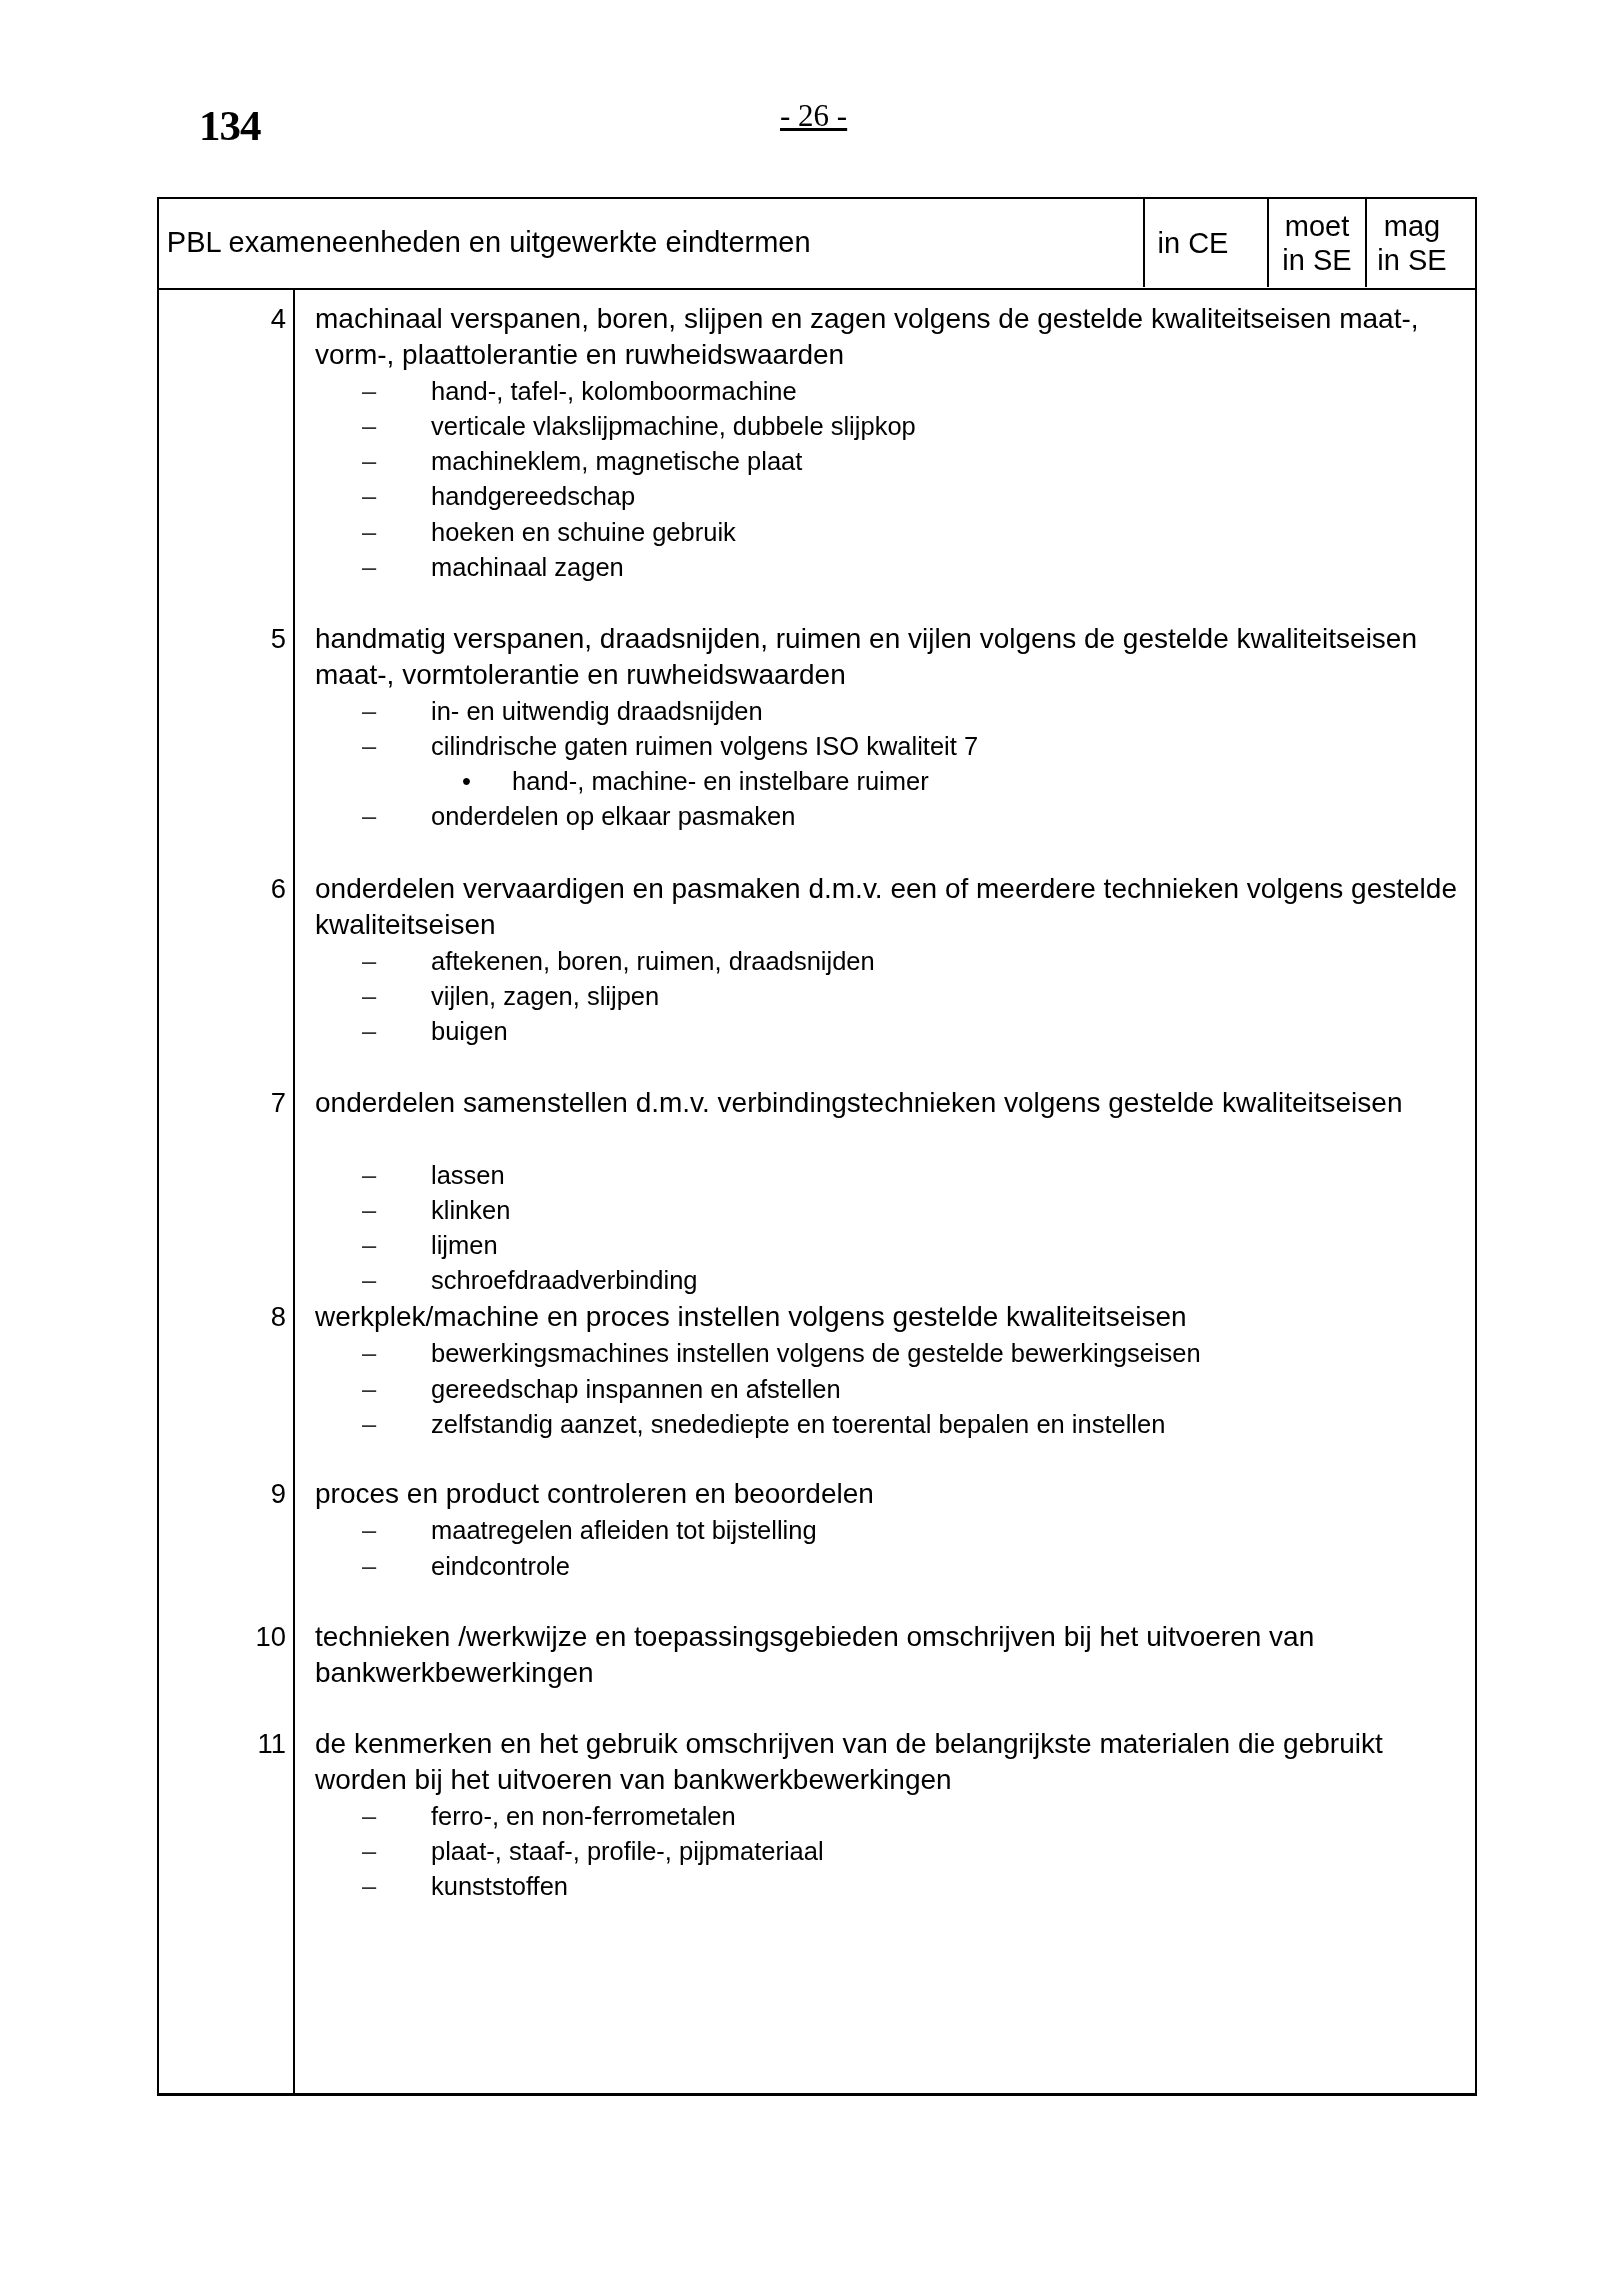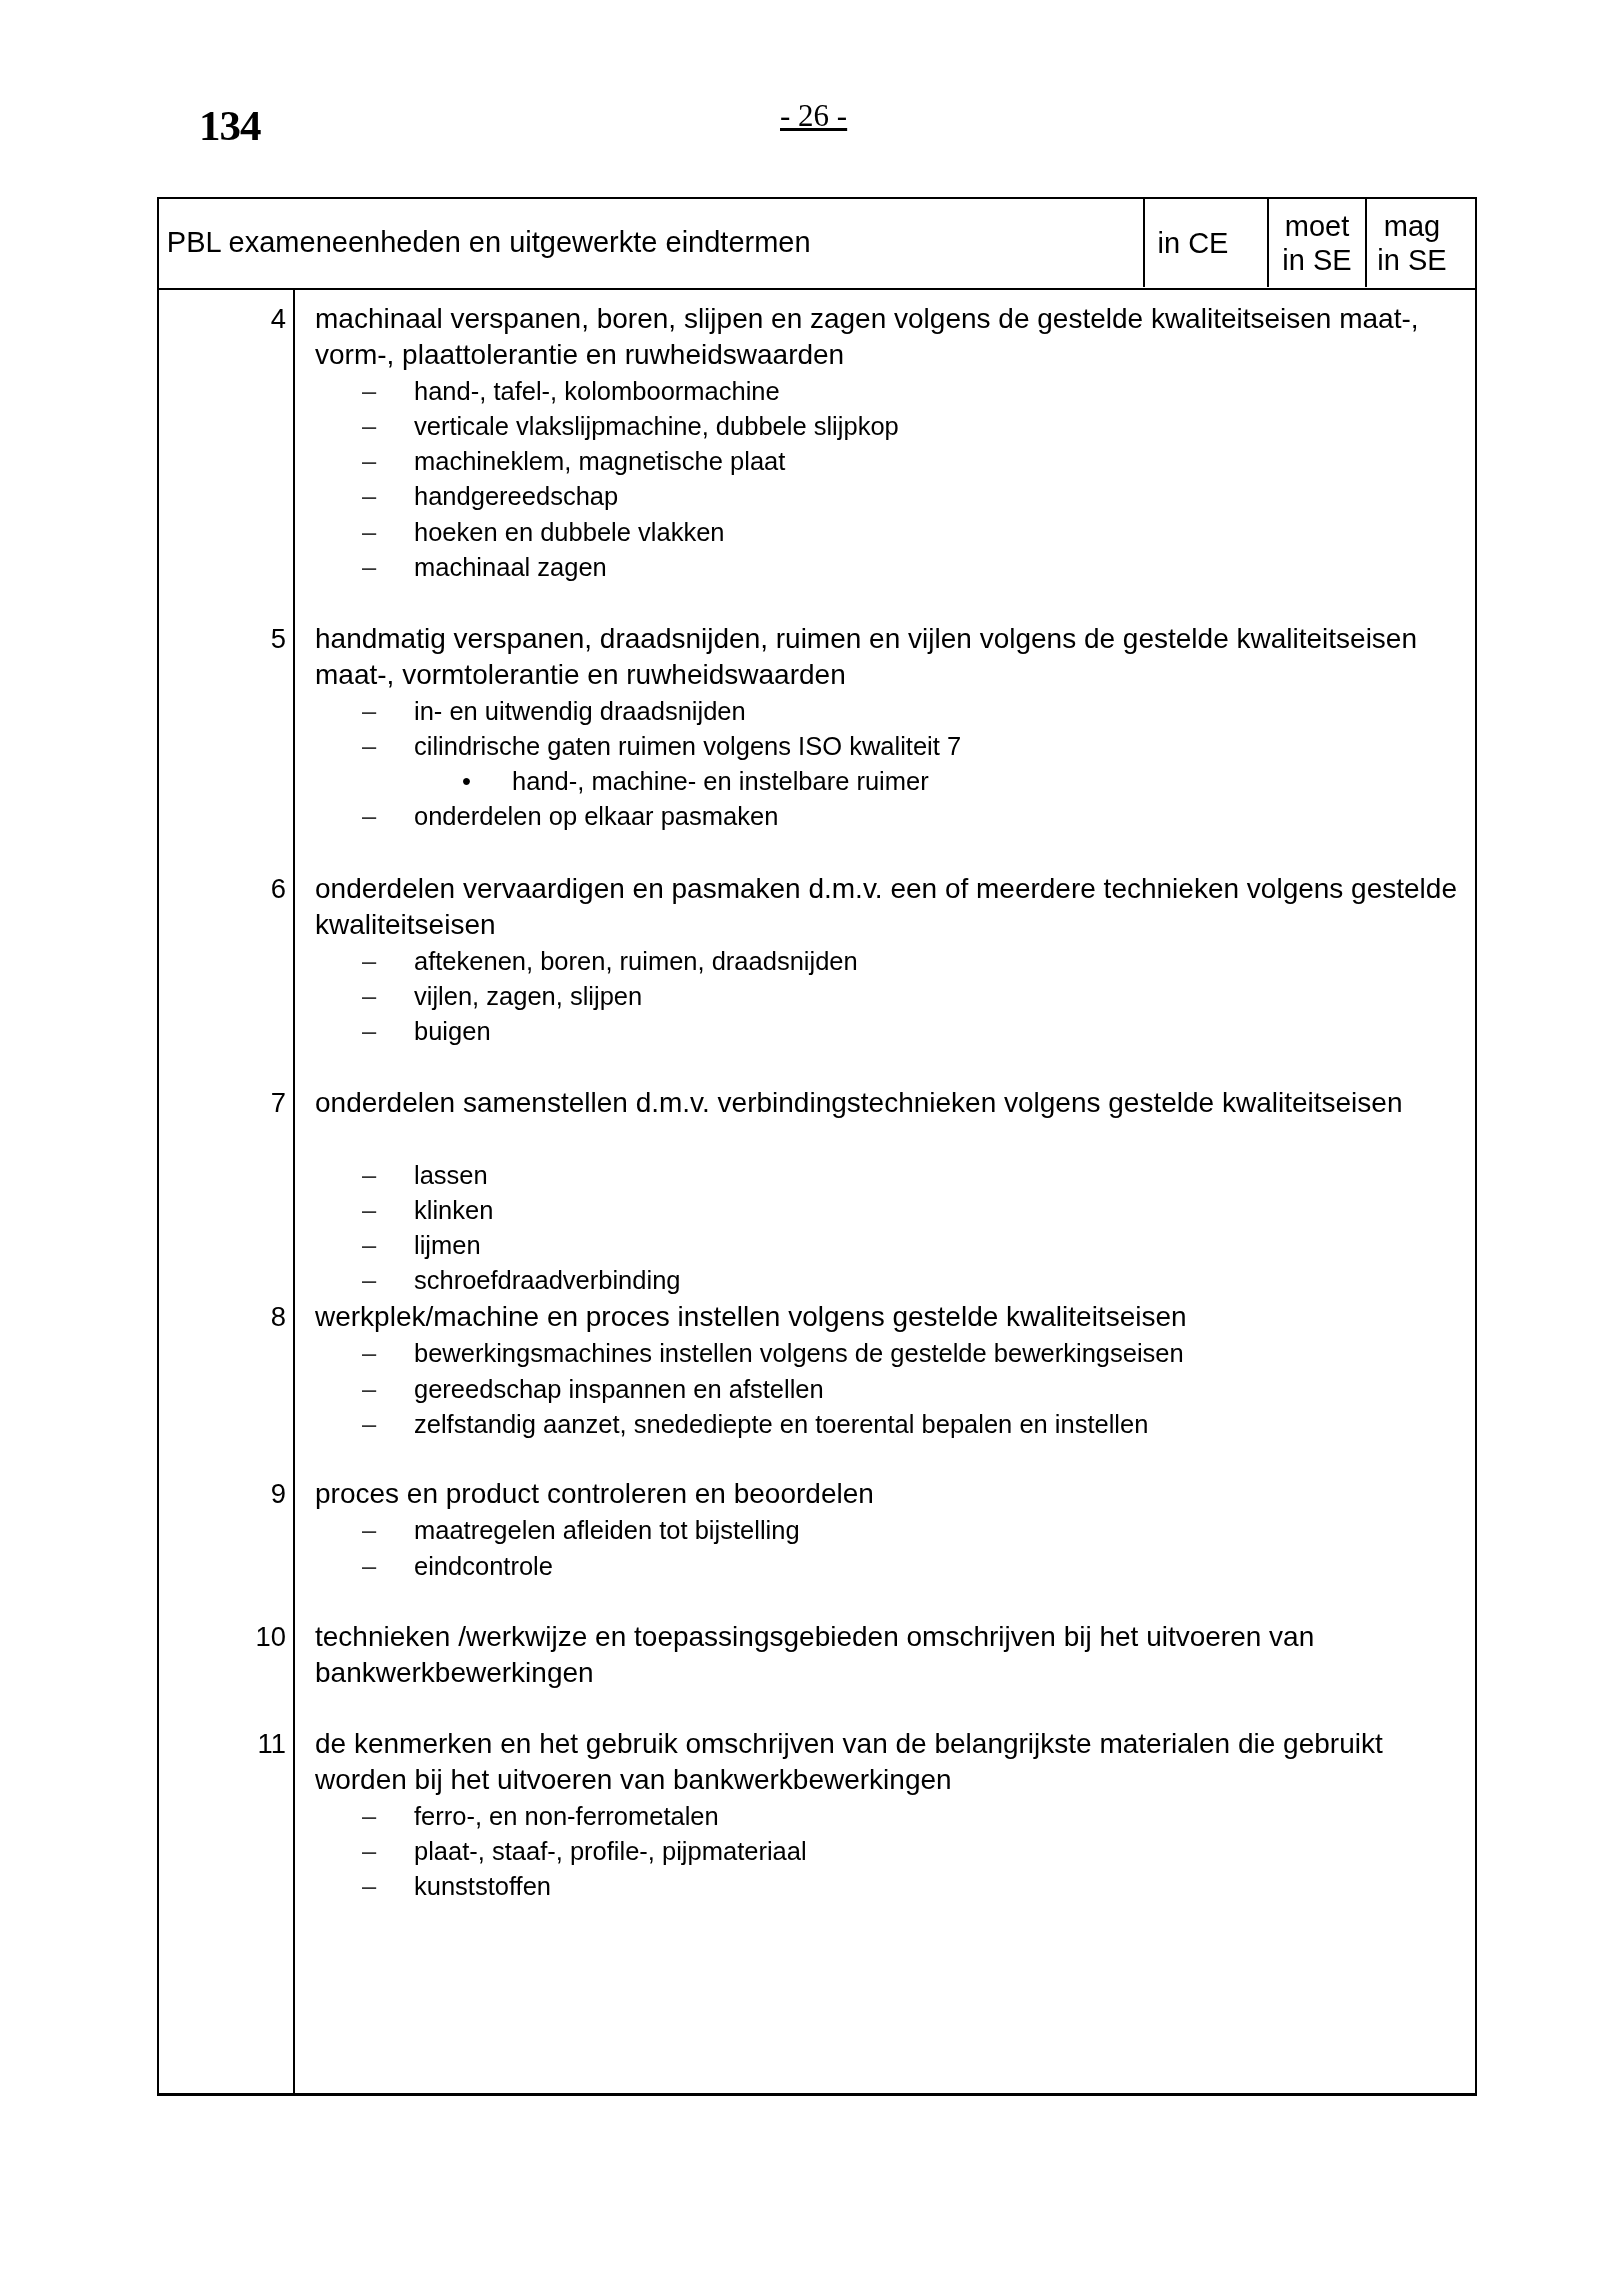--- a/index.html
+++ b/index.html
@@ -42,21 +42,21 @@
     .row-num {
       position: absolute; left: 0; width: 127px; text-align: right; font-size: 27.4px; line-height: 35px;
     }
     .row-text {
       position: absolute; left: 156px; width: 1157px; font-size: 28px; line-height: 36px;
     }
     .sub {
       position: absolute; left: 144px; font-size: 25.5px; line-height: 36px; white-space: nowrap;
     }
     .dash { position: absolute; left: 59px; color: #333; }
-    .subtext { position: absolute; left: 111px; }
+    .subtext { position: absolute; left: 128px; }
     .bullet { position: absolute; left: 159px; }
     .bullettext { position: absolute; left: 209px; }
   </style>
 </head>
 <body>
 
 <div class="page-num-left">134</div>
 <div class="page-num-center">- 26 -</div>
 
 <div class="table">
@@ -88,21 +88,21 @@
     <div class="sub" style="top:142px">
         <span class="dash">–</span>
         <span class="subtext">machineklem, magnetische plaat</span>
       </div>
     <div class="sub" style="top:177px">
         <span class="dash">–</span>
         <span class="subtext">handgereedschap</span>
       </div>
     <div class="sub" style="top:213px">
         <span class="dash">–</span>
-        <span class="subtext">hoeken en dubbele vlakken</span>
+        <span class="subtext">hoeken en schuine gebruik</span>
       </div>
     <div class="sub" style="top:248px">
         <span class="dash">–</span>
         <span class="subtext">machinaal zagen</span>
       </div>
   </div>
 
   <div class="row" style="top:422px">
     <div class="row-num">5</div>
     <div class="row-text">handmatig verspanen, draadsnijden, ruimen en vijlen volgens de gestelde kwaliteitseisen maat-, vormtolerantie en ruwheidswaarden</div>

